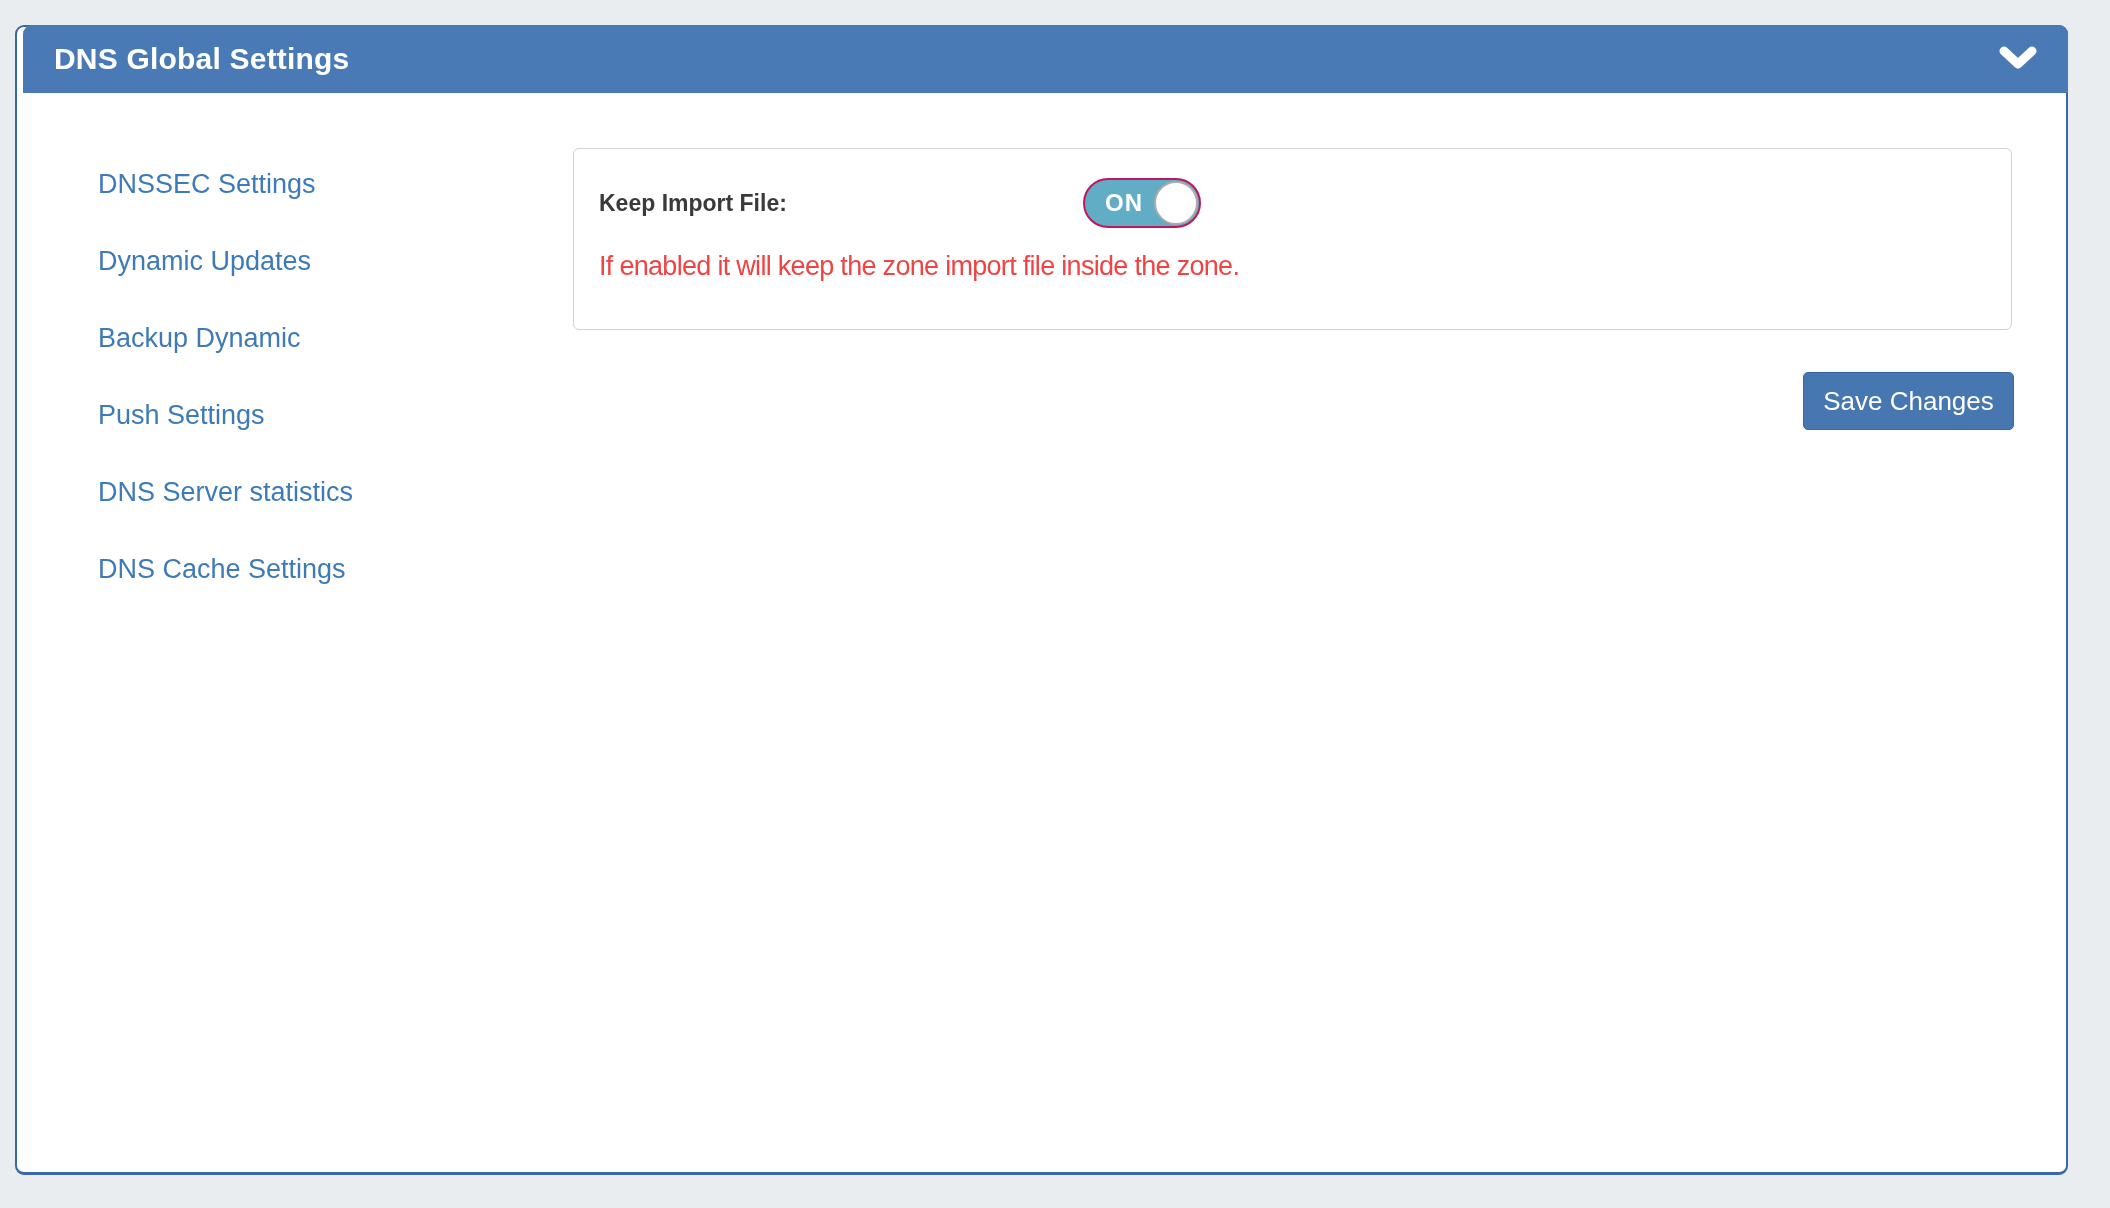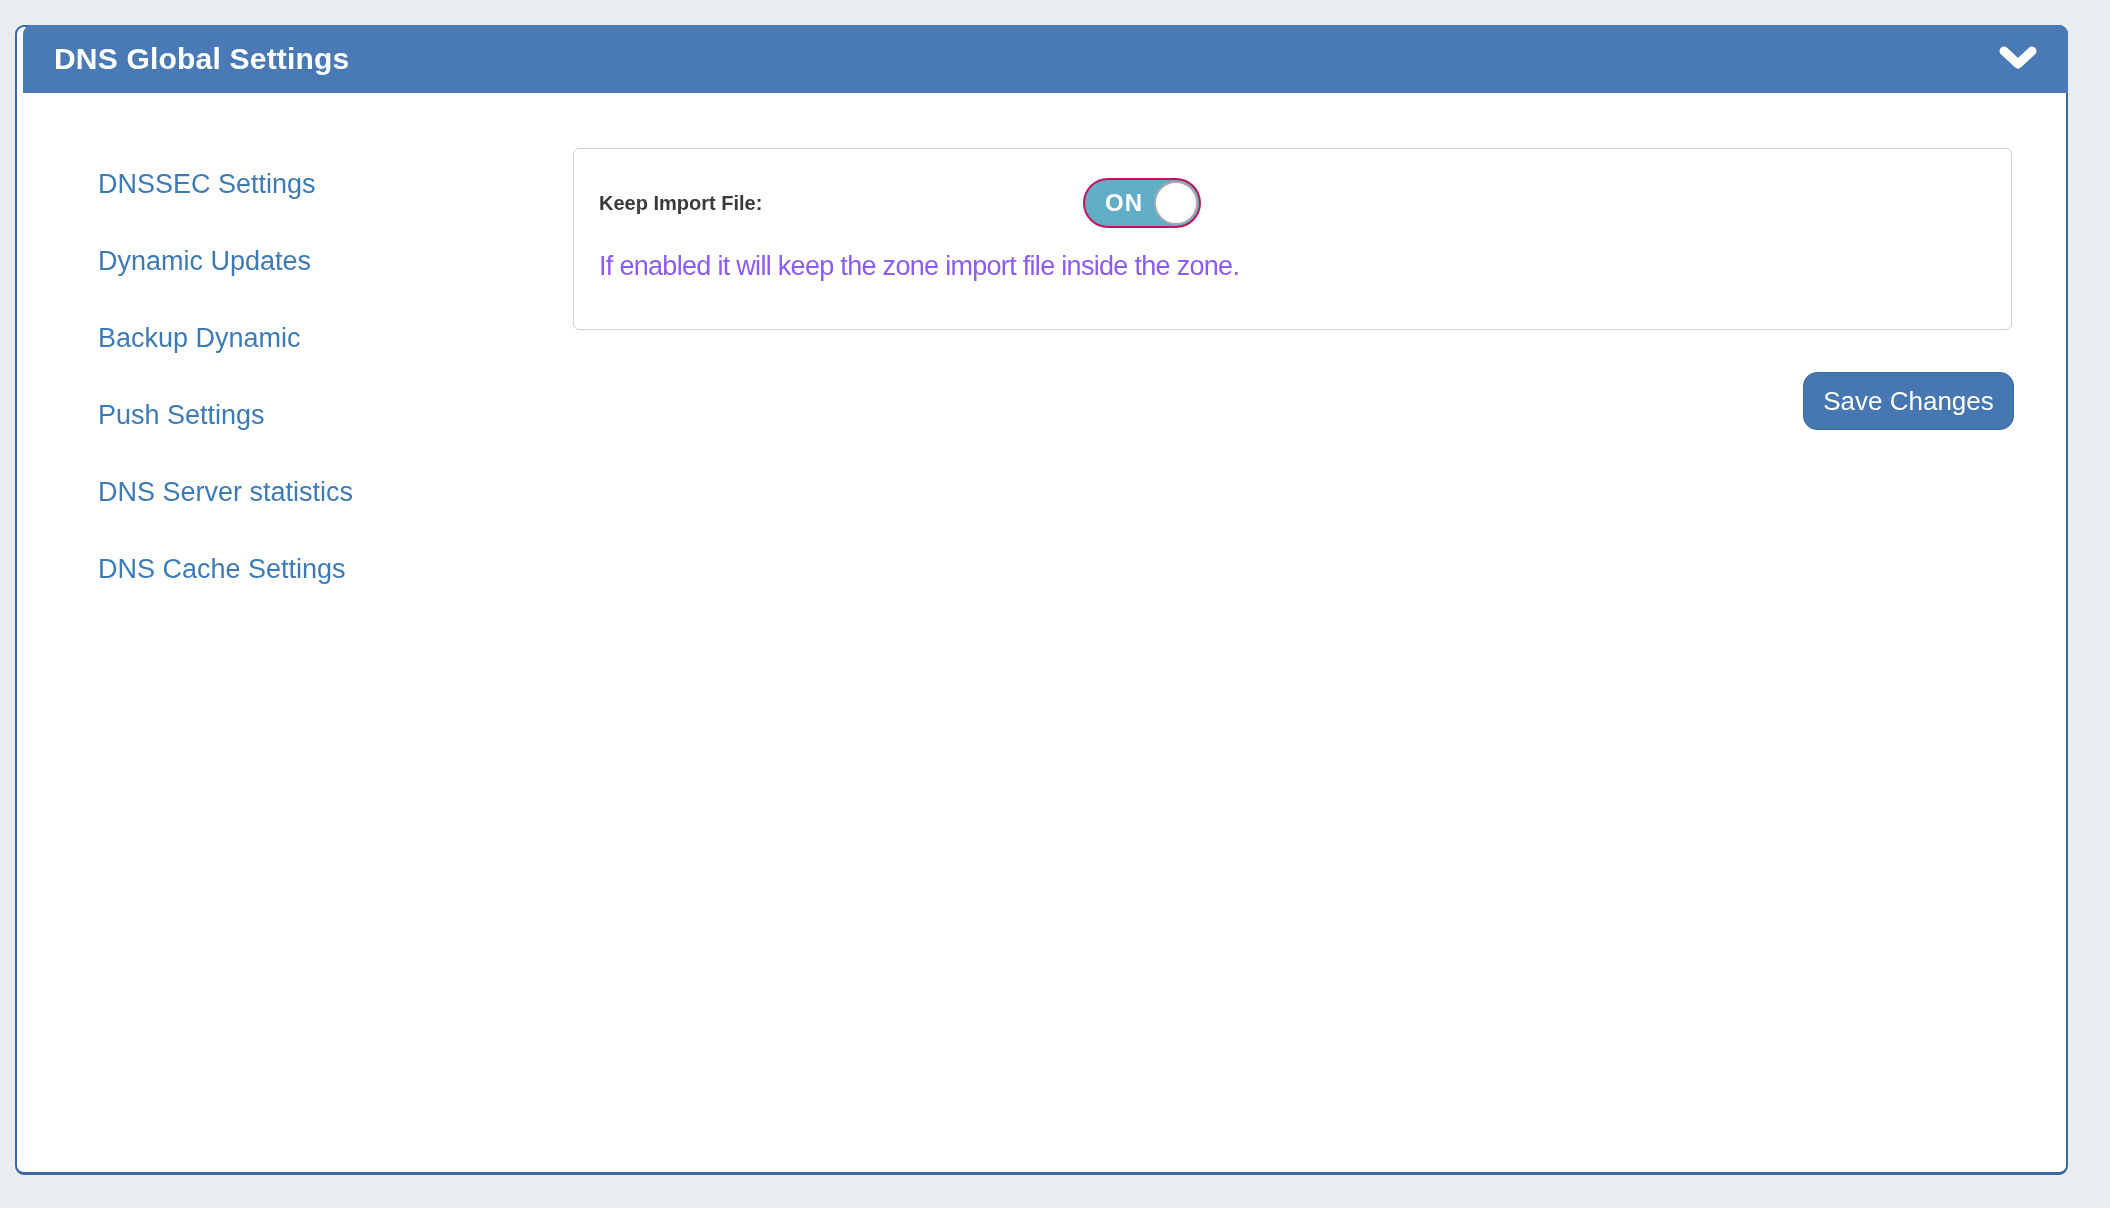--- a/index.html
+++ b/index.html
@@ -56,21 +56,21 @@
   
   .settings-box {
     position:absolute; left:556px; top:121px;
     width:1439px; height:182px;
     border:1px solid #d2d2d2; border-radius:6px;
     background:#ffffff;
   }
   .setting-label {
     position:absolute; left:25px; top:30px;
     height:49px; line-height:49px;
-    font-size:20px; font-weight:bold; color:#3a3a3a;
+    font-size:23px; font-weight:bold; color:#3a3a3a;
     white-space:nowrap;
   }
   .toggle {
     position:absolute; left:509px; top:29px;
     width:118px; height:50px;
     background:#61adc5;
     border:2px solid #be185d;
     border-radius:25px;
     cursor:pointer;
   }
@@ -81,31 +81,31 @@
   }
   .toggle-knob {
     position:absolute; right:1px; top:1px;
     width:44px; height:44px;
     background:#ffffff;
     border:2px solid #ababab;
     border-radius:50%;
   }
   .setting-desc {
     position:absolute; left:25px; top:102px;
-    font-size:27px; color:#8b5cf6; letter-spacing:-0.7px;
+    font-size:27px; color:#ef4444; letter-spacing:-0.7px;
     white-space:nowrap;
   }
 
   
   .save-btn {
     position:absolute; left:1786px; top:345px;
     width:211px; height:58px;
     background:#4677b0;
     border:1px solid #3a68a5;
-    border-radius:14px;
+    border-radius:5px;
     color:#ffffff; font-size:26px;
     font-family:"Liberation Sans","DejaVu Sans",sans-serif;
     cursor:pointer;
   }
 </style>
 </head>
 <body>
 
 <div class="panel">
 

